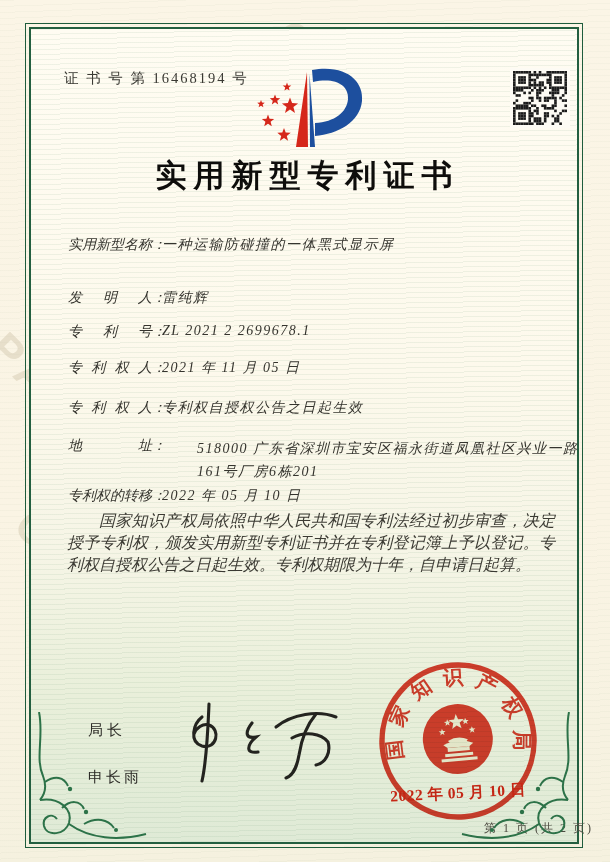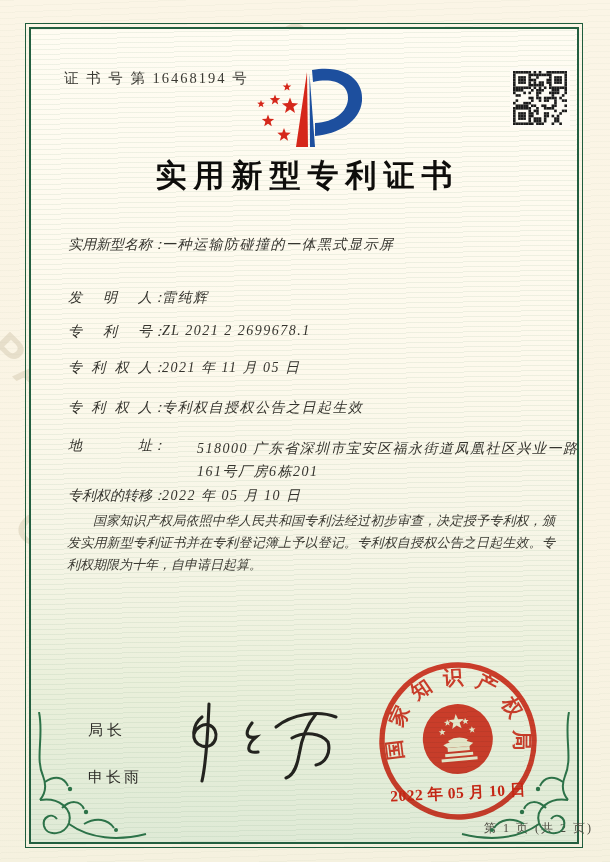--- a/index.html
+++ b/index.html
@@ -38,21 +38,21 @@
   }
   .row{position:absolute; left:37px; font-size:14px; color:#35342e; white-space:nowrap;font-style:italic;}
   .row .lab{display:inline-block; width:84px; text-align:justify; text-align-last:justify; vertical-align:top;}
   .row .col{display:inline-block; width:10px; vertical-align:top;}
   .row .val{display:inline-block; letter-spacing:1.5px; vertical-align:top;}
   .row .val.wrap{white-space:normal; width:406px; line-height:23px;margin-left:35px;}
   .row .pair2{position:absolute; left:253px; top:0; white-space:nowrap;}
   .row .pair2 .lab{width:76px;}
   .body-text{
     position:absolute; left:36px; top:481px; width:488px;
-    font-size:13px; line-height:22px; text-align:justify; color:#3b3a33; font-style:italic;
+    font-size:16px; line-height:22px; text-align:justify; color:#3b3a33; font-style:italic;
   }
   .body-text p{margin:0; text-indent:2em;}
   .sig-title{position:absolute; left:57px; top:692px; font-size:15px; letter-spacing:4px; color:#2c2b27;}
   .sig-name{position:absolute; left:57px; top:723px; font-size:15px; letter-spacing:3px; color:#2c2b27;margin-top:16px;}
   .sig-hand{position:absolute; left:133px; top:668px;}
   .seal{position:absolute; left:332px; top:620px; mix-blend-mode:multiply;}
   .footer{position:absolute; left:0; top:791px; width:100%; text-align:right; font-size:12px; letter-spacing:2px; color:#4c4b41;margin-left:16px;}
   .flourish{position:absolute; pointer-events:none;}
   .flourish.bl{left:1px; bottom:0px;}
   .flourish.br{right:1px; bottom:0px; transform:scaleX(-1);}

